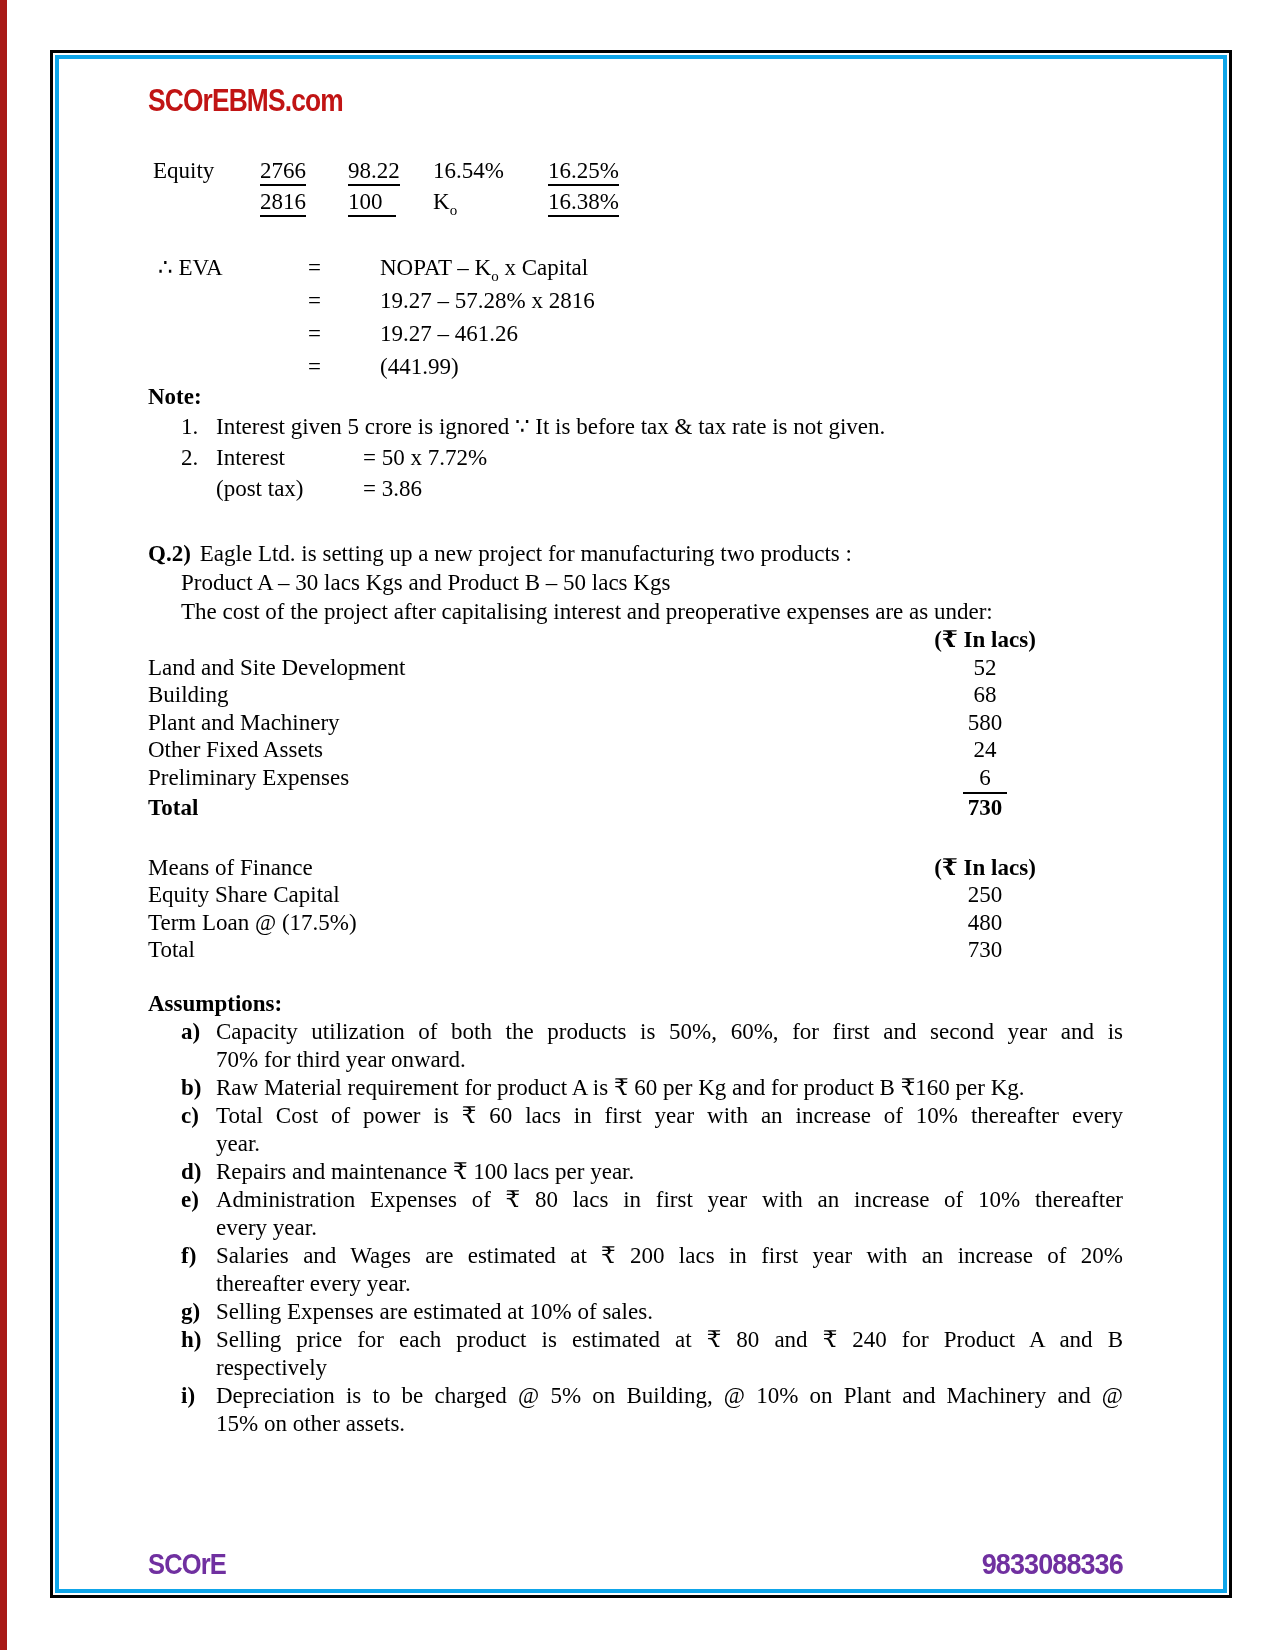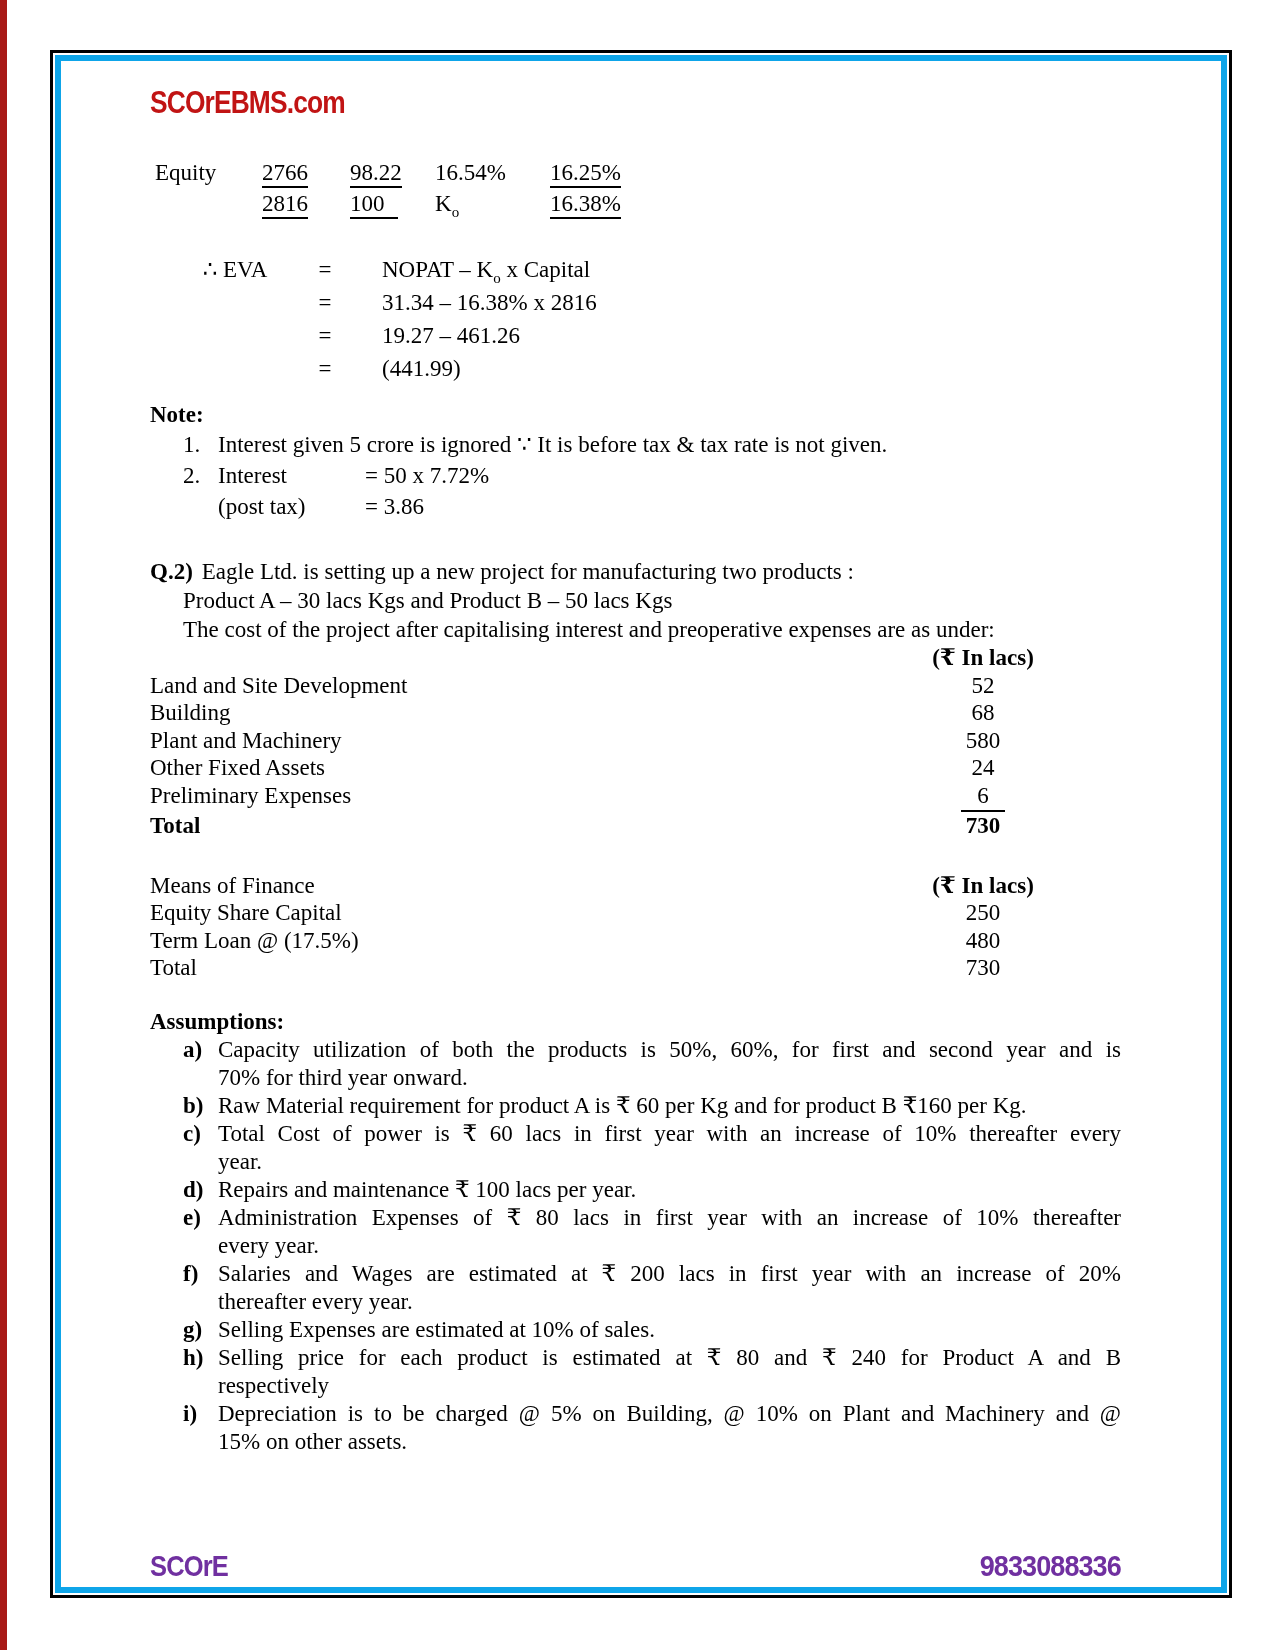--- a/index.html
+++ b/index.html
@@ -4,48 +4,48 @@
 <style>
   html,body{margin:0;padding:0;}
   body{
     width:1275px;height:1650px;background:#ffffff;position:relative;
     font-family:"Liberation Serif","DejaVu Serif",serif;color:#000;
     font-size:23px;
   }
   .red-edge{position:absolute;left:0;top:0;width:7px;height:1650px;background:#a81a17;}
   .frame{position:absolute;left:50px;top:50px;width:1182px;height:1548px;
          border:3px solid #000;box-sizing:border-box;background:#fff;}
-  .frame-inner{position:absolute;inset:2px;border:6px solid #0ea5e9;}
+  .frame-inner{position:absolute;inset:2px;border:4px solid #0ea5e9;}
   .content{position:absolute;inset:0;padding:0 100px 0 89px;box-sizing:border-box;}
 
   .logo{margin-top:24px;font-family:"Liberation Sans","DejaVu Sans",sans-serif;
         font-weight:700;font-size:31px;letter-spacing:-1px;color:#c11414;
         transform:scaleX(.85);transform-origin:left;white-space:nowrap;}
 
   
   .equity{margin-top:36px;padding-left:5px;}
   .eq-row{display:flex;line-height:31px;white-space:nowrap;}
   .eq-label{width:107px;flex:none;}
   .eq-c1{width:88px;flex:none;}
   .eq-c2{width:85px;flex:none;}
   .eq-c3{width:78px;flex:none;text-align:left;}
   .eq-c4{width:80px;flex:none;margin-left:37px;}
   .u{border-bottom:2px solid #000;padding-bottom:1px;}
   .u-ext{padding-right:13px;}
   sub{font-size:15px;line-height:0;}
 
   
-  .eva{margin-top:34px;padding-left:10px;text-align:center;}
+  .eva{margin-top:34px;padding-left:10px;}
   .eva-row{display:flex;line-height:33px;white-space:nowrap;}
   .eva-label{width:150px;flex:none;}
   .eva-eq{width:30px;flex:none;}
   .eva-expr{padding-left:42px;}
 
   
-  .note{margin-top:16px;}
+  .note{margin-top:0;}
   .bold-head{font-weight:700;line-height:28px;}
   .note-item{display:flex;padding-left:33px;line-height:31px;}
   .note-num{width:35px;flex:none;}
   .note-sub{display:flex;}
   .note-sub-label{width:147px;flex:none;}
 
   
   .q2{margin-top:35px;}
   .q2-line{line-height:29px;}
   .q2-num{font-weight:700;margin-right:9px;}
@@ -105,21 +105,21 @@
 
       <div class="eva">
         <div class="eva-row">
           <span class="eva-label">∴ EVA</span>
           <span class="eva-eq">=</span>
           <span class="eva-expr"><span>NOPAT – K</span><sub>o</sub><span> x Capital</span></span>
         </div>
         <div class="eva-row">
           <span class="eva-label"></span>
           <span class="eva-eq">=</span>
-          <span class="eva-expr">31.34 – 16.38% x 2816</span>
+          <span class="eva-expr">19.27 – 57.28% x 2816</span>
         </div>
         <div class="eva-row">
           <span class="eva-label"></span>
           <span class="eva-eq">=</span>
           <span class="eva-expr">19.27 – 461.26</span>
         </div>
         <div class="eva-row">
           <span class="eva-label"></span>
           <span class="eva-eq">=</span>
           <span class="eva-expr">(441.99)</span>

